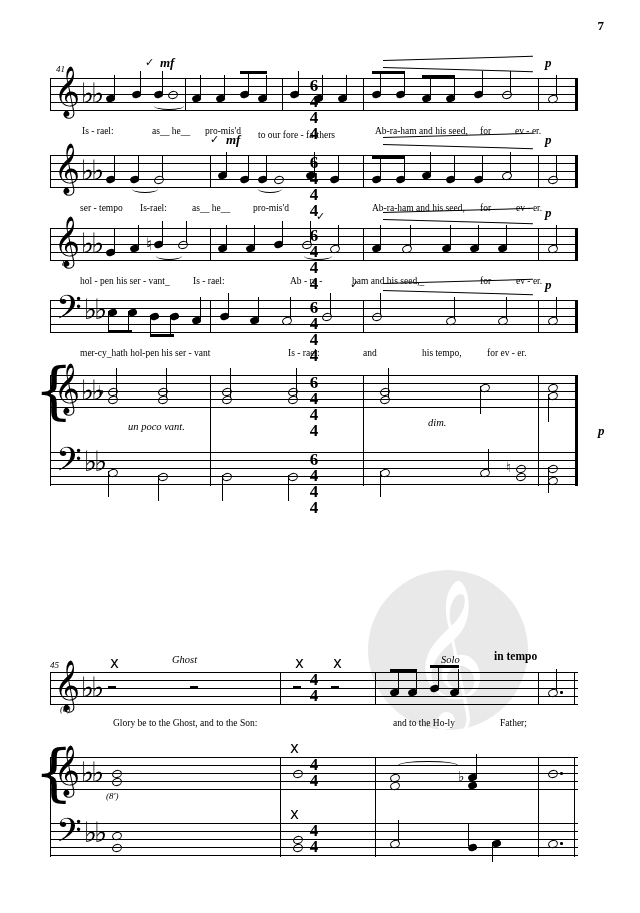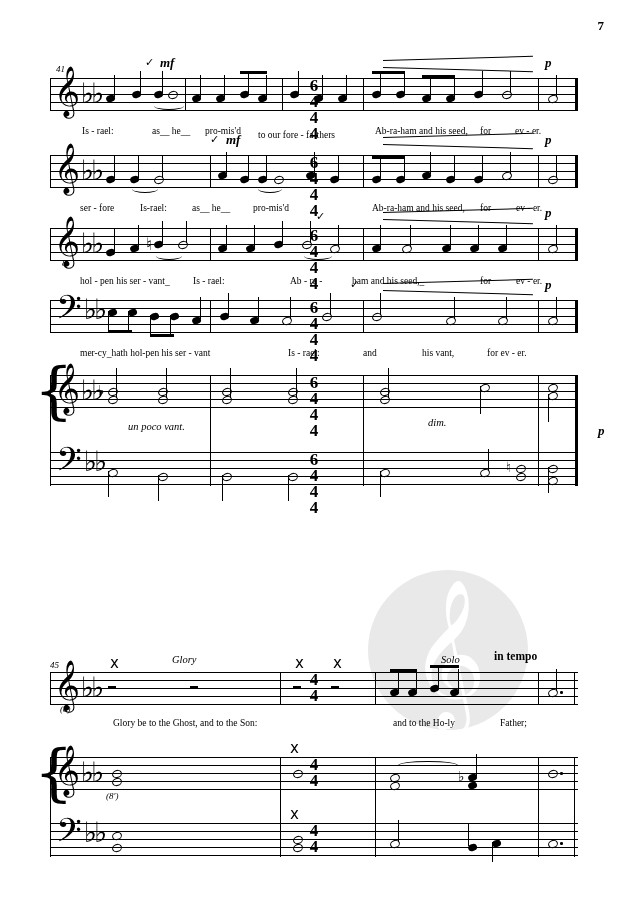--- a/index.html
+++ b/index.html
@@ -370,21 +370,21 @@
       <div class="breath" style="left:160px;top:-22px;">✓</div>
       <div class="dyn" style="left:176px;top:-23px;">mf</div>
       <div class="dyn" style="left:495px;top:-23px;">p</div>
 
       <div class="hairpin" style="left:333px;top:-18px;width:150px;">
         <div class="a" style="transform:rotate(-1.6deg);"></div>
         <div class="b" style="transform:rotate(1.6deg);top:7px;"></div>
       </div>
     </div>
     <div>
-      <div class="lyric" style="left:80px;top:203px;">ser - fore</div>
+      <div class="lyric" style="left:80px;top:203px;">ser - tempo</div>
       <div class="lyric" style="left:140px;top:203px;">Is-rael:</div>
       <div class="lyric" style="left:192px;top:203px;">as__ he__</div>
       <div class="lyric" style="left:253px;top:203px;">pro-mis'd</div>
       <div class="lyric" style="left:372px;top:203px;">Ab-ra-ham and his seed,</div>
       <div class="lyric" style="left:480px;top:203px;">for</div>
       <div class="lyric" style="left:516px;top:203px;">ev - er.</div>
     </div>
 
     <div class="stave-wrap" style="position:absolute;left:50px;top:228px;width:528px;height:34px;">
       <div class="stave">
@@ -512,21 +512,21 @@
 
       <div class="hairpin" style="left:333px;top:-17px;width:150px;">
         <div class="a" style="transform:rotate(-1.6deg);"></div>
         <div class="b" style="transform:rotate(1.6deg);top:7px;"></div>
       </div>
     </div>
     <div>
       <div class="lyric" style="left:80px;top:348px;">mer-cy_hath hol-pen his ser - vant</div>
       <div class="lyric" style="left:288px;top:348px;">Is - rael:</div>
       <div class="lyric" style="left:363px;top:348px;">and</div>
-      <div class="lyric" style="left:422px;top:348px;">his   vant,</div>
+      <div class="lyric" style="left:422px;top:348px;">his   tempo,</div>
       <div class="lyric" style="left:487px;top:348px;">for  ev - er.</div>
     </div>
 
     <div class="brace" style="left:34px;top:360px;">{</div>
 
     <div class="stave-wrap" style="position:absolute;left:50px;top:375px;width:528px;height:34px;">
       <div class="stave">
         <div class="ln l0"></div>
           <div class="ln l1"></div>
           <div class="ln l2"></div>
@@ -623,21 +623,21 @@
       <div class="barline" style="left:0px;top:0;"></div>
       <div class="barline" style="left:230px;top:0;"></div>
       <div class="barline" style="left:325px;top:0;"></div>
       <div class="barline" style="left:488px;top:0;"></div>
       <div class="barline" style="left:524px;top:0;"></div>
 
       <div class="glyph clef-treble" style="left:4px;top:-9px;">𝄞</div>
       <div class="ottava" style="left:10px;top:32px;">(8)</div>
       <div class="glyph keysig" style="left:31px;top:2px;">♭♭</div>
 
-      <div class="expr" style="left:122px;top:-18px;">Glory</div>
+      <div class="expr" style="left:122px;top:-18px;">Ghost</div>
       <div class="expr" style="left:391px;top:-18px;">Solo</div>
 
       <div class="fermata" style="left:60px;top:-18px;">x</div>
       <div class="rest-half" style="left:58px;top:14px;"></div>
       <div class="rest-half" style="left:140px;top:14px;"></div>
 
       <div class="fermata" style="left:245px;top:-18px;">x</div>
       <div class="rest-half" style="left:243px;top:14px;"></div>
       <div class="fermata" style="left:283px;top:-18px;">x</div>
       <div class="rest-half" style="left:281px;top:14px;"></div>

